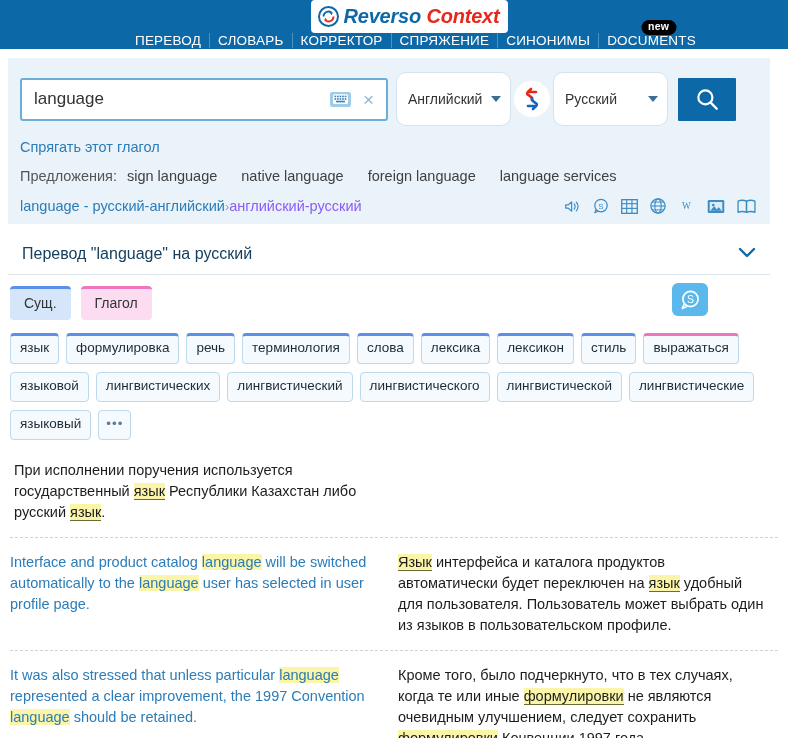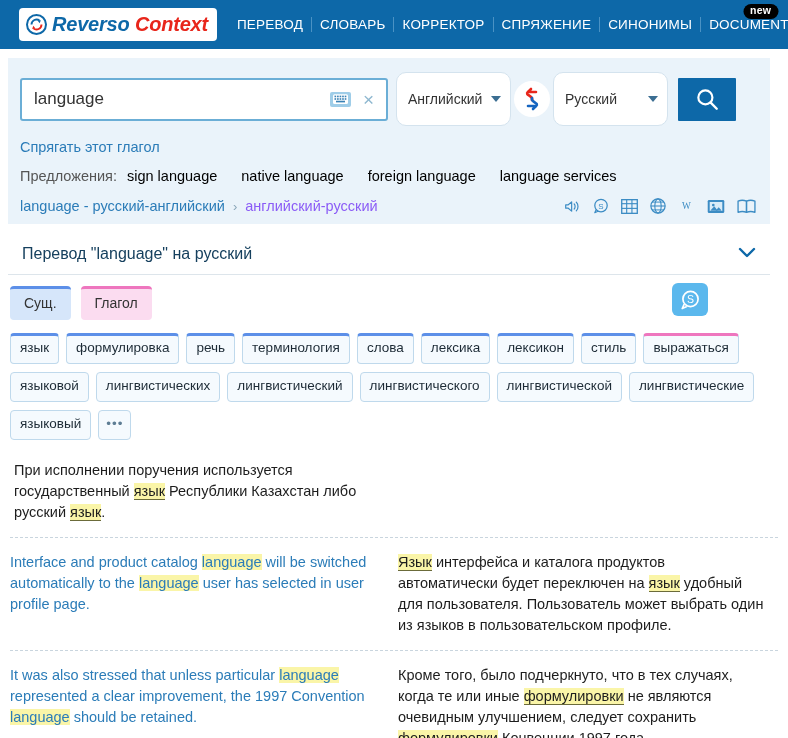--- a/index.html
+++ b/index.html
@@ -10,22 +10,23 @@
     background: #ffffff;
     font-family: "Liberation Sans", sans-serif;
   }
 
   
   .header {
     height: 49px;
     background: #0D68A8;
     display: flex;
     align-items: center;
-    padding-left: 19px;
+    padding-left: 31px;
     position: relative;
+    flex-direction: column;
   }
   .logo {
     background: #ffffff;
     border-radius: 4px;
     height: 33px;
     display: flex;
     align-items: center;
     padding: 0 9px 0 7px;
     gap: 5px;
   }
@@ -182,32 +183,31 @@
 
   .suggest-row {
     margin-top: 13px;
     display: flex;
     align-items: baseline;
     font-size: 14.5px;
     gap: 0;
   }
   .suggest-label { color: #555555; margin-right: 10px; }
   .suggest-link {
-    color: #000000;
+    color: #404040;
     text-decoration: none;
     margin-right: 24px;
     cursor: pointer;
   }
 
   .breadcrumb {
     margin-top: 14px;
     font-size: 14.5px;
     display: flex;
     align-items: center;
-    gap: 8px;
   }
   .bc-link { color: #2B7CB8; text-decoration: none; cursor: pointer; }
   .bc-sep { color: #8AA6B8; font-size: 13px; }
   .bc-current { color: #8b5cf6; }
 
   
   .title-bar {
     margin: 10px 18px 0 8px;
     padding: 11px 14px 11px 14px;
     border-bottom: 1px solid #DDE5EB;

